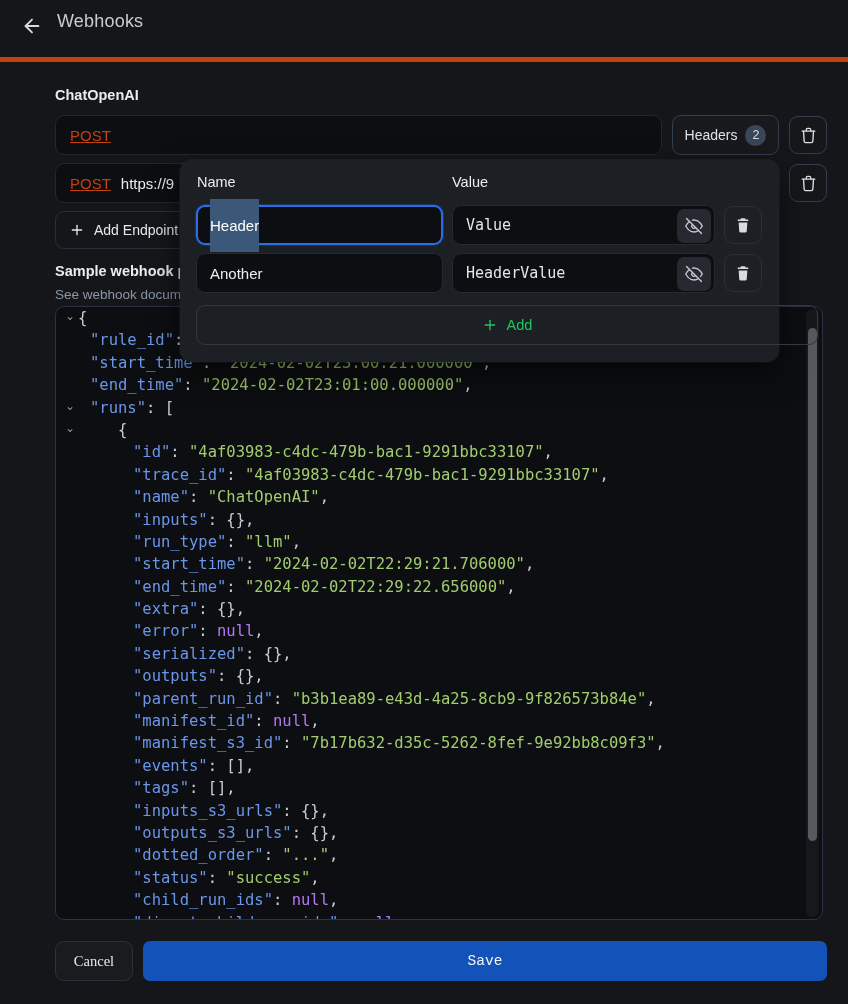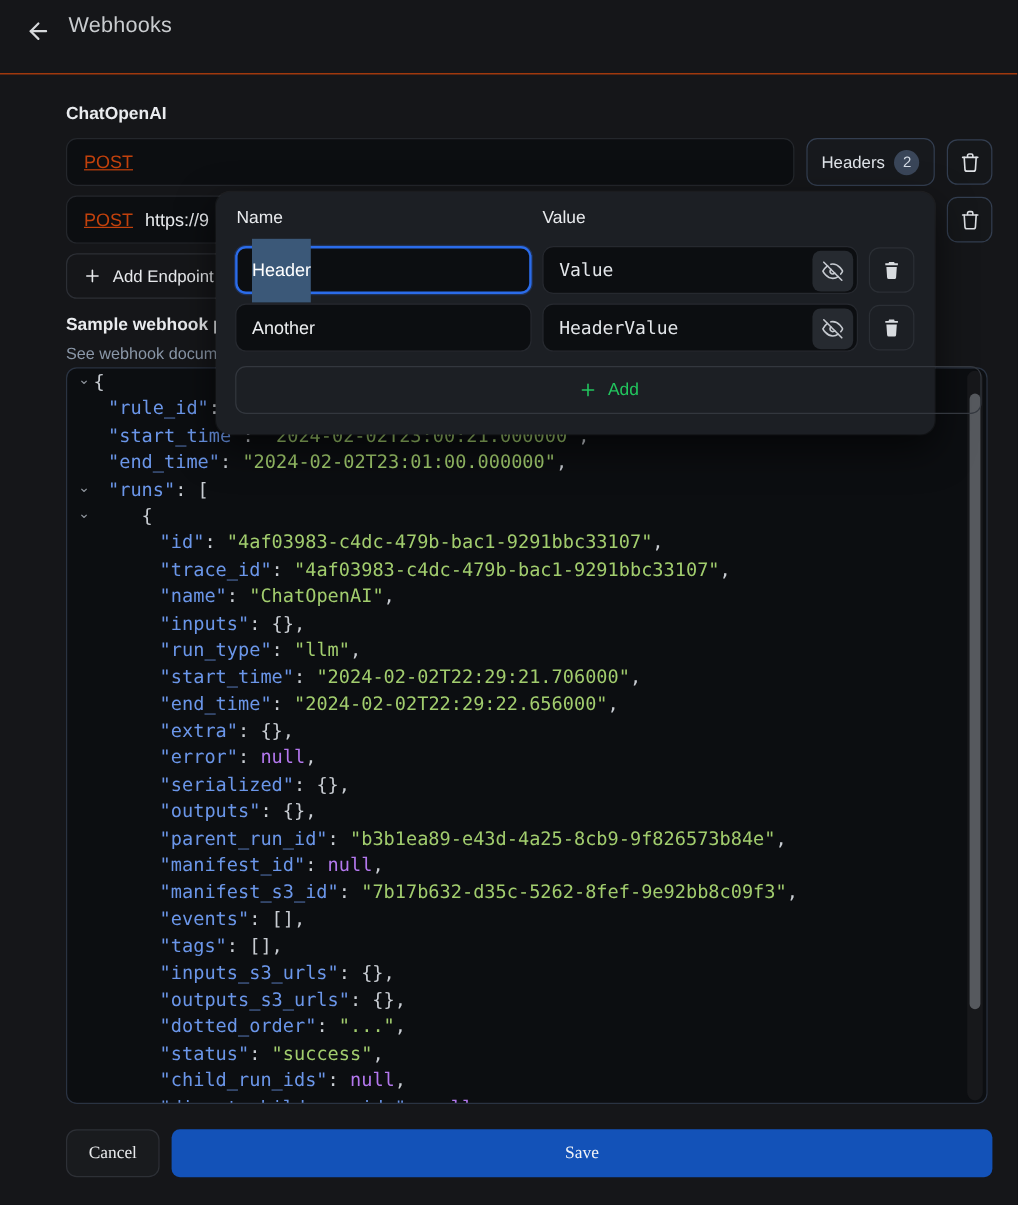--- a/index.html
+++ b/index.html
@@ -4,21 +4,21 @@
 <style>
   * { box-sizing: border-box; margin: 0; padding: 0; }
   html,body { background:#151619; }
   .app {
     position: relative; width: 848px; height: 1004px; overflow: hidden;
     background: #151619; font-family: "Liberation Sans", sans-serif;
     color: #e9ebee;
   }
   
   .topbar { position:absolute; left:0; top:0; width:848px; height:62px;
-            border-bottom:1px solid #c2410c; }
+            border-bottom:5px solid #c2410c; }
   .back-btn { position:absolute; left:16px; top:10px; width:32px; height:32px;
               background:none; border:none; color:#d7d9dc; display:flex;
               align-items:center; justify-content:center; cursor:pointer; }
   .page-title { position:absolute; left:57px; top:11px; font-size:18px;
                 font-weight:500; color:#c9cccf; letter-spacing:.2px; }
   
   .section-label { position:absolute; left:55px; top:87px; font-size:14.5px;
                    font-weight:600; color:#e9ebee; }
   .ep-input { position:absolute; height:40px; background:#0c0e11;
               border:1px solid #24272c; border-radius:9px; display:flex;
@@ -60,21 +60,21 @@
                     background:#17181b; border-radius:7px; }
   .code-thumb { position:absolute; left:2px; top:19px; width:9px; height:513px;
                 background:#56595e; border-radius:5px; cursor:grab; }
   
   .cancel-btn { position:absolute; left:55px; top:941px; width:78px; height:40px;
                 border:1px solid #2d3036; background:#191b1e; border-radius:9px;
                 color:#e8eaec; font-size:14.5px; cursor:pointer;
                 font-family:Liberation Serif, serif; }
   .save-btn { position:absolute; left:143px; top:941px; width:684px; height:40px;
               border:none; background:#1352b8; border-radius:7px; color:#f0f3f7;
-              font-size:14.5px; cursor:pointer; font-family:Liberation Serif, serif; }
+              font-size:14.5px; cursor:pointer; font-family:Liberation Mono, monospace; }
   
   .popover { position:absolute; left:180px; top:160px; width:599px; height:202px;
              background:#1c1f24; border-radius:12px; z-index:10;
              box-shadow:0 12px 32px rgba(0,0,0,.6), 0 0 0 1px rgba(255,255,255,.05); }
   .pop-label { position:absolute; top:14px; font-size:14.5px; font-weight:500;
                color:#e9ebee; }
   .pop-input { position:absolute; height:40px; background:#0c0e11;
                border:1px solid #26292f; border-radius:9px; display:flex;
                align-items:center; padding:0 13px; font-size:15px; color:#eceef0; }
   .pop-input.focused { border:2px solid #2b6cea; padding:0 12px;

